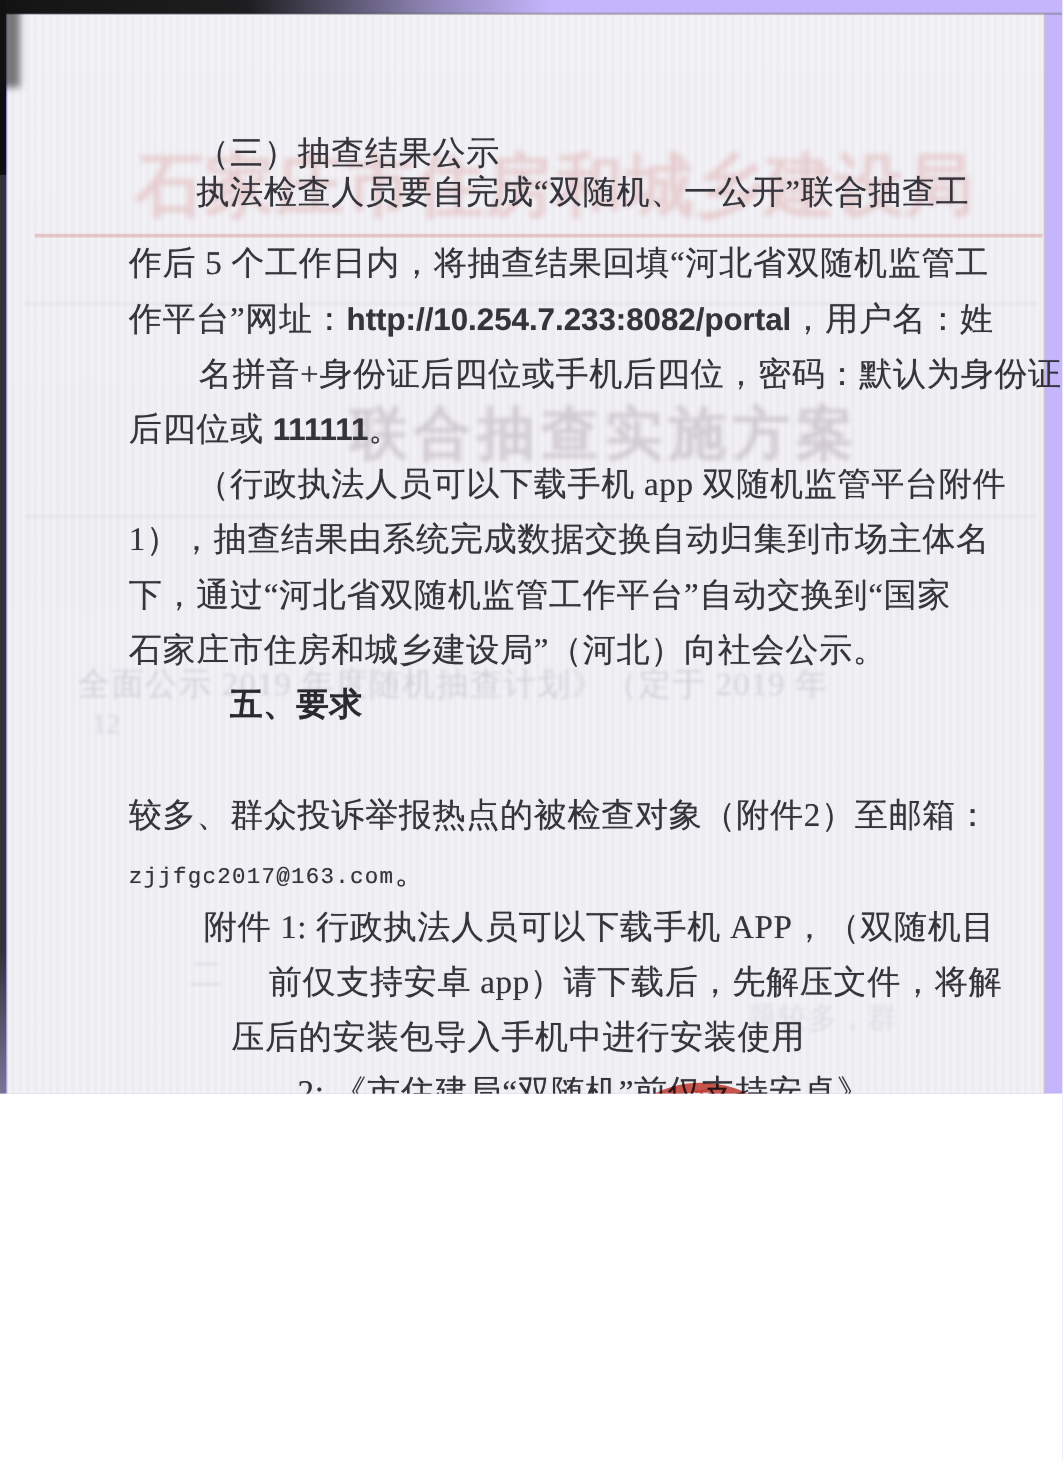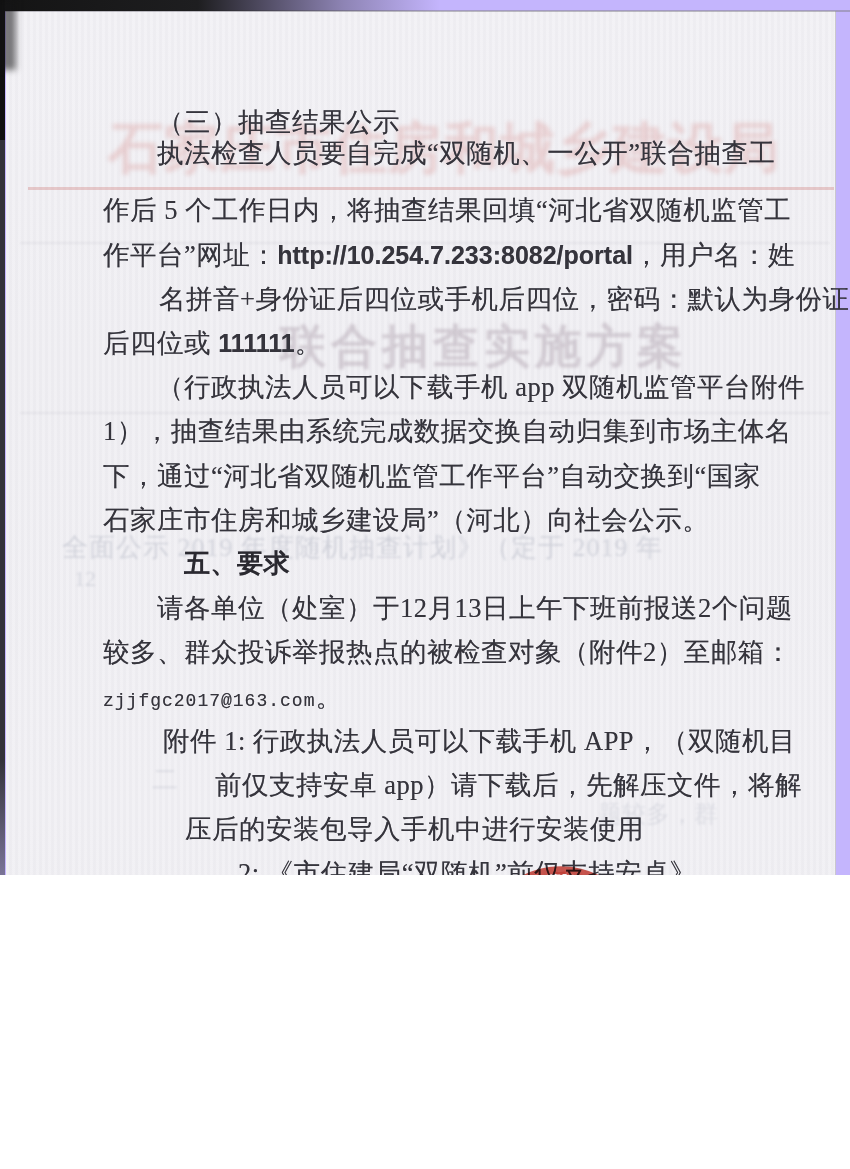--- a/index.html
+++ b/index.html
@@ -69,21 +69,20 @@
       <div class="line" style="top: 31px; left: 54px;"><span>执法检查人员要自完成“双随机、一公开”联合抽查工</span></div>
       <div class="line" style="top: 88.4px; left: 0px;"><span>作后 5 个工作日内，将抽查结果回填“河北省双随机监管工</span></div>
       <div class="line" style="top: 132.6px; left: 0px;"><span>作平台”网址：</span><span class="lat">http://10.254.7.233:8082/portal</span><span>，用户名：姓</span></div>
       <div class="line" style="top: 176.8px; left: 16px; margin-left: 40px;"><span>名拼音+身份证后四位或手机后四位，密码：默认为身份证</span></div>
       <div class="line" style="top: 221px; left: 0px;"><span>后四位或 </span><span class="lat">111111</span><span>。</span></div>
       <div class="line" style="top: 265.2px; left: 54px;"><span>（行政执法人员可以下载手机 app 双随机监管平台附件</span></div>
       <div class="line" style="top: 309.4px; left: 0px;"><span>1），抽查结果由系统完成数据交换自动归集到市场主体名</span></div>
       <div class="line" style="top: 353.6px; left: 0px;"><span>下，通过“河北省双随机监管工作平台”自动交换到“国家</span></div>
       <div class="line" style="top: 397.8px; left: 0px;"><span>石家庄市住房和城乡建设局”（河北）向社会公示。</span></div>
       <div class="line bold" style="top: 442px; left: 54px; margin-left: 27px;"><span>五、要求</span></div>
-      <div class="line" style="top: 486.2px; left: 54px;"><span>请各单位（处室）于12月13日上午下班前报送2个问题</span></div>
       <div class="line" style="top: 530.4px; left: 0px;"><span>较多、群众投诉举报热点的被检查对象（附件2）至邮箱：</span></div>
       <div class="line" style="top: 574.6px; left: 0px;"><span class="mono">zjjfgc2017@163.com</span><span>。</span></div>
       <div class="line" style="top: 618.8px; left: 60px;"><span>附件 1: 行政执法人员可以下载手机 APP，（双随机目</span></div>
       <div class="line" style="top: 663px; left: 112px;"><span>前仅支持安卓 app）请下载后，先解压文件，将解</span></div>
       <div class="line" style="top: 707.2px; left: 82px;"><span>压后的安装包导入手机中进行安装使用</span></div>
       <div class="line" style="top: 751.4px; left: 135px;"><span>2: 《市住建局“双随机”前仅支持安卓》</span></div>
     </div>
 
   <div id="signature">石家庄市住房和城乡建设局</div>
   <div id="sign-date">2019 年 12 月 12 日</div>

